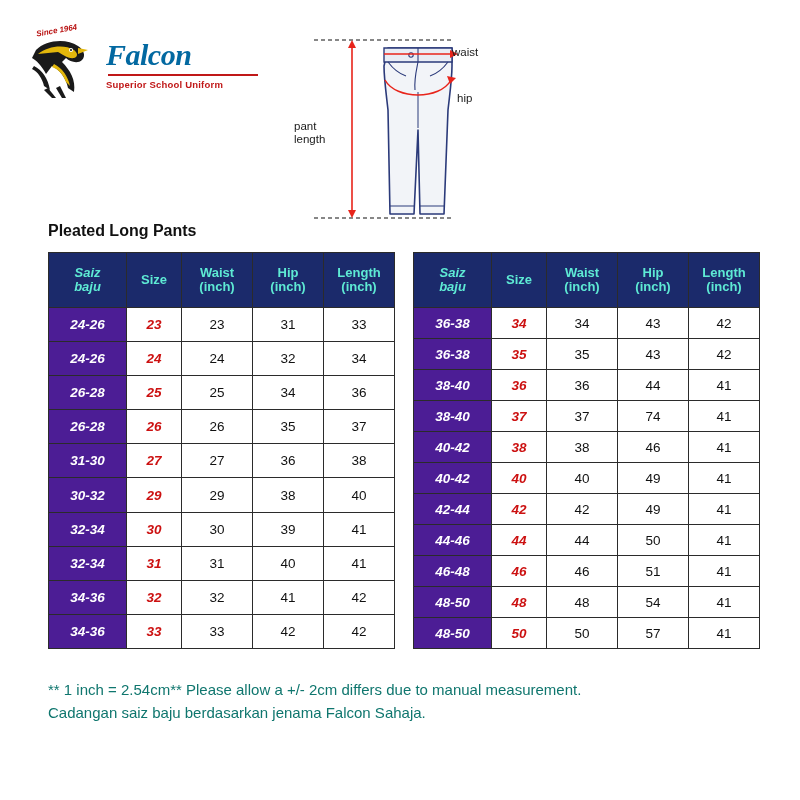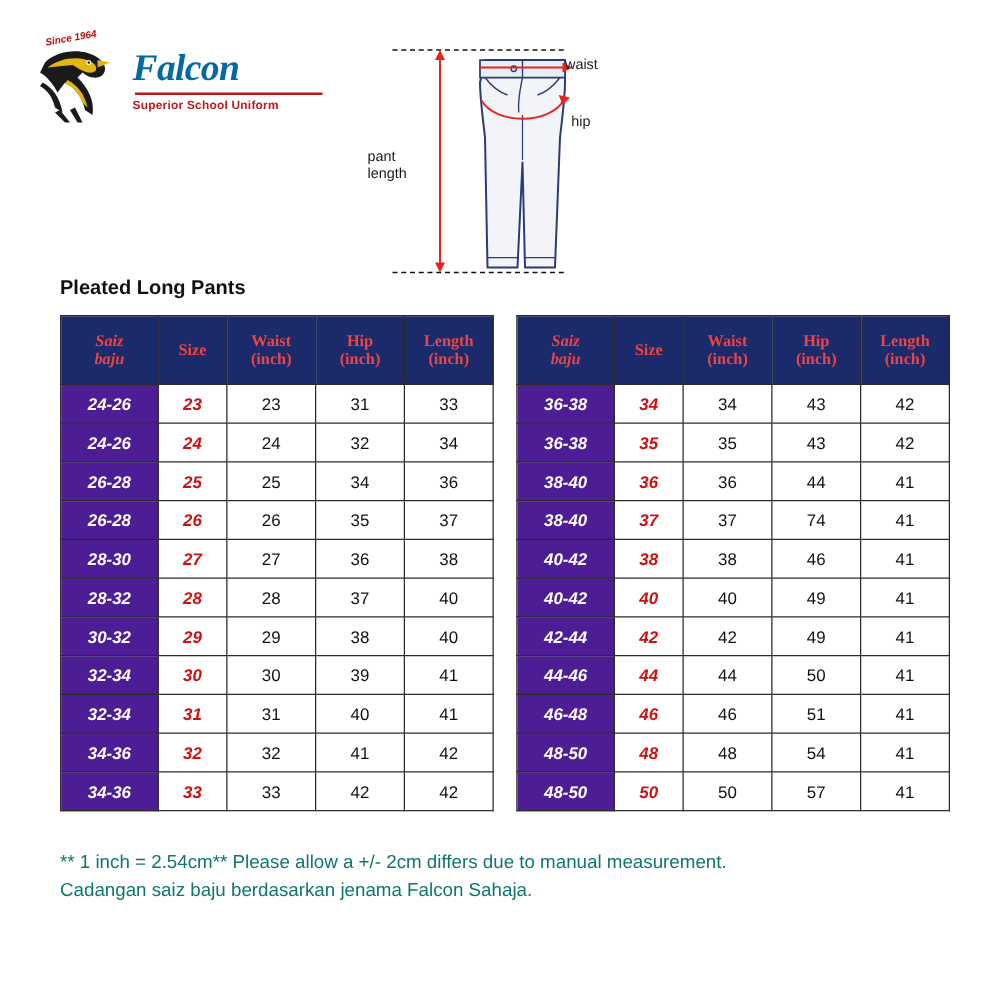--- a/index.html
+++ b/index.html
@@ -115,27 +115,26 @@
     table-layout: fixed;
   }
   table.size th, table.size td {
     border: 1px solid #2b2b2b;
     text-align: center;
     height: 31px;
     font-size: 13.5px;
   }
   table.size thead th {
     background: #1b2a6b;
-    color: #ef4444;
+    color: #5eead4;
     font-weight: bold;
     font-size: 13px;
     line-height: 1.1;
     height: 55px;
     padding: 2px 1px;
-    font-family: Liberation Serif, serif;
   }
   table.size thead th.saiz {
     font-style: italic;
   }
   table.size td.c-saiz {
     background: #4c1d95;
     color: #ffffff;
     font-weight: bold;
     font-style: italic;
     font-size: 13.5px;
@@ -287,32 +286,25 @@
             <td class="c-num">36</td>
           </tr>
           <tr>
             <td class="c-saiz">26-28</td>
             <td class="c-size">26</td>
             <td class="c-num">26</td>
             <td class="c-num">35</td>
             <td class="c-num">37</td>
           </tr>
           <tr>
-            <td class="c-saiz">28-30</td>
+            <td class="c-saiz">31-30</td>
             <td class="c-size">27</td>
             <td class="c-num">27</td>
             <td class="c-num">36</td>
             <td class="c-num">38</td>
-          </tr>
-          <tr>
-            <td class="c-saiz">28-32</td>
-            <td class="c-size">28</td>
-            <td class="c-num">28</td>
-            <td class="c-num">37</td>
-            <td class="c-num">40</td>
           </tr>
           <tr>
             <td class="c-saiz">30-32</td>
             <td class="c-size">29</td>
             <td class="c-num">29</td>
             <td class="c-num">38</td>
             <td class="c-num">40</td>
           </tr>
           <tr>
             <td class="c-saiz">32-34</td>

